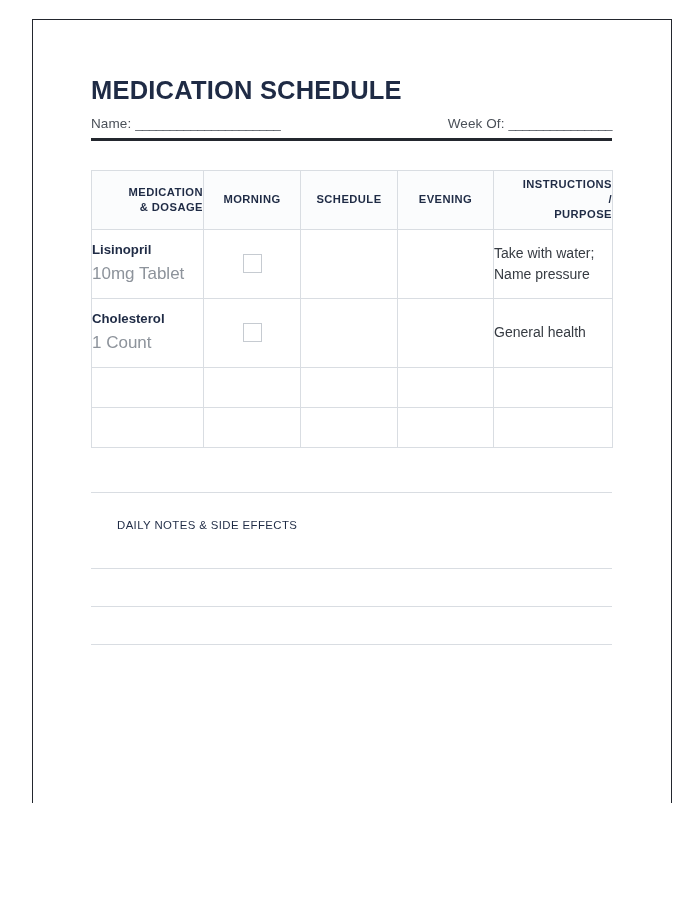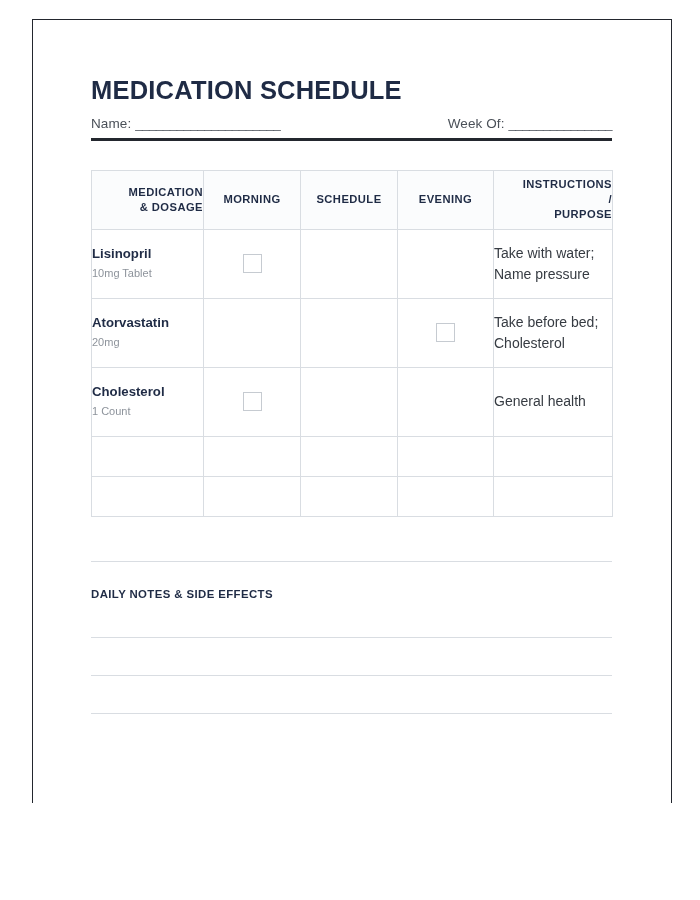--- a/index.html
+++ b/index.html
@@ -114,21 +114,21 @@
     padding: 0 8px 0 13px;
     box-sizing: border-box;
   }
   .med-name {
     font-size: 13.2px;
     font-weight: 700;
     color: #1f2b45;
     line-height: 1.35;
   }
   .med-dose {
-    font-size: 11px;
+    font-size: 17px;
     color: #8d939b;
     line-height: 1.45;
     margin-top: 3px;
   }
 
   td.slot-cell { text-align: center; }
   .checkbox {
     display: inline-block;
     width: 19px;
     height: 19px;
@@ -148,24 +148,25 @@
 
   
   .notes-wrap { margin-top: 44px; }
   .notes-sep {
     height: 1px;
     background: #d9dde2;
     width: 100%;
   }
   .notes-title {
     font-size: 11.4px;
-    font-weight: 700;
+    font-weight: 400;
     letter-spacing: 0.4px;
     color: #1f2b45;
     margin-top: 26px;
+    margin-left: 26px;
   }
   .note-line {
     height: 1px;
     background: #d9dde2;
     width: 100%;
     margin-top: 37px;
   }
 </style>
 </head>
 <body>
@@ -206,30 +207,20 @@
             <div class="med-name">Lisinopril</div>
             <div class="med-dose">10mg Tablet</div>
           </td>
           <td class="slot-cell"><span class="checkbox"></span></td>
           <td class="slot-cell"></td>
           <td class="slot-cell"></td>
           <td class="inst-cell"><span>Take with water;</span><br><span>Name pressure</span></td>
         </tr>
 
 
-        <tr class="data-row">
-          <td class="med-cell">
-            <div class="med-name">Atorvastatin</div>
-            <div class="med-dose">20mg</div>
-          </td>
-          <td class="slot-cell"></td>
-          <td class="slot-cell"></td>
-          <td class="slot-cell"><span class="checkbox"></span></td>
-          <td class="inst-cell"><span>Take before bed;</span><br><span>Cholesterol</span></td>
-        </tr>
 
         <tr class="data-row">
           <td class="med-cell">
             <div class="med-name">Cholesterol</div>
             <div class="med-dose">1 Count</div>
           </td>
           <td class="slot-cell"><span class="checkbox"></span></td>
           <td class="slot-cell"></td>
           <td class="slot-cell"></td>
           <td class="inst-cell">General health</td>

